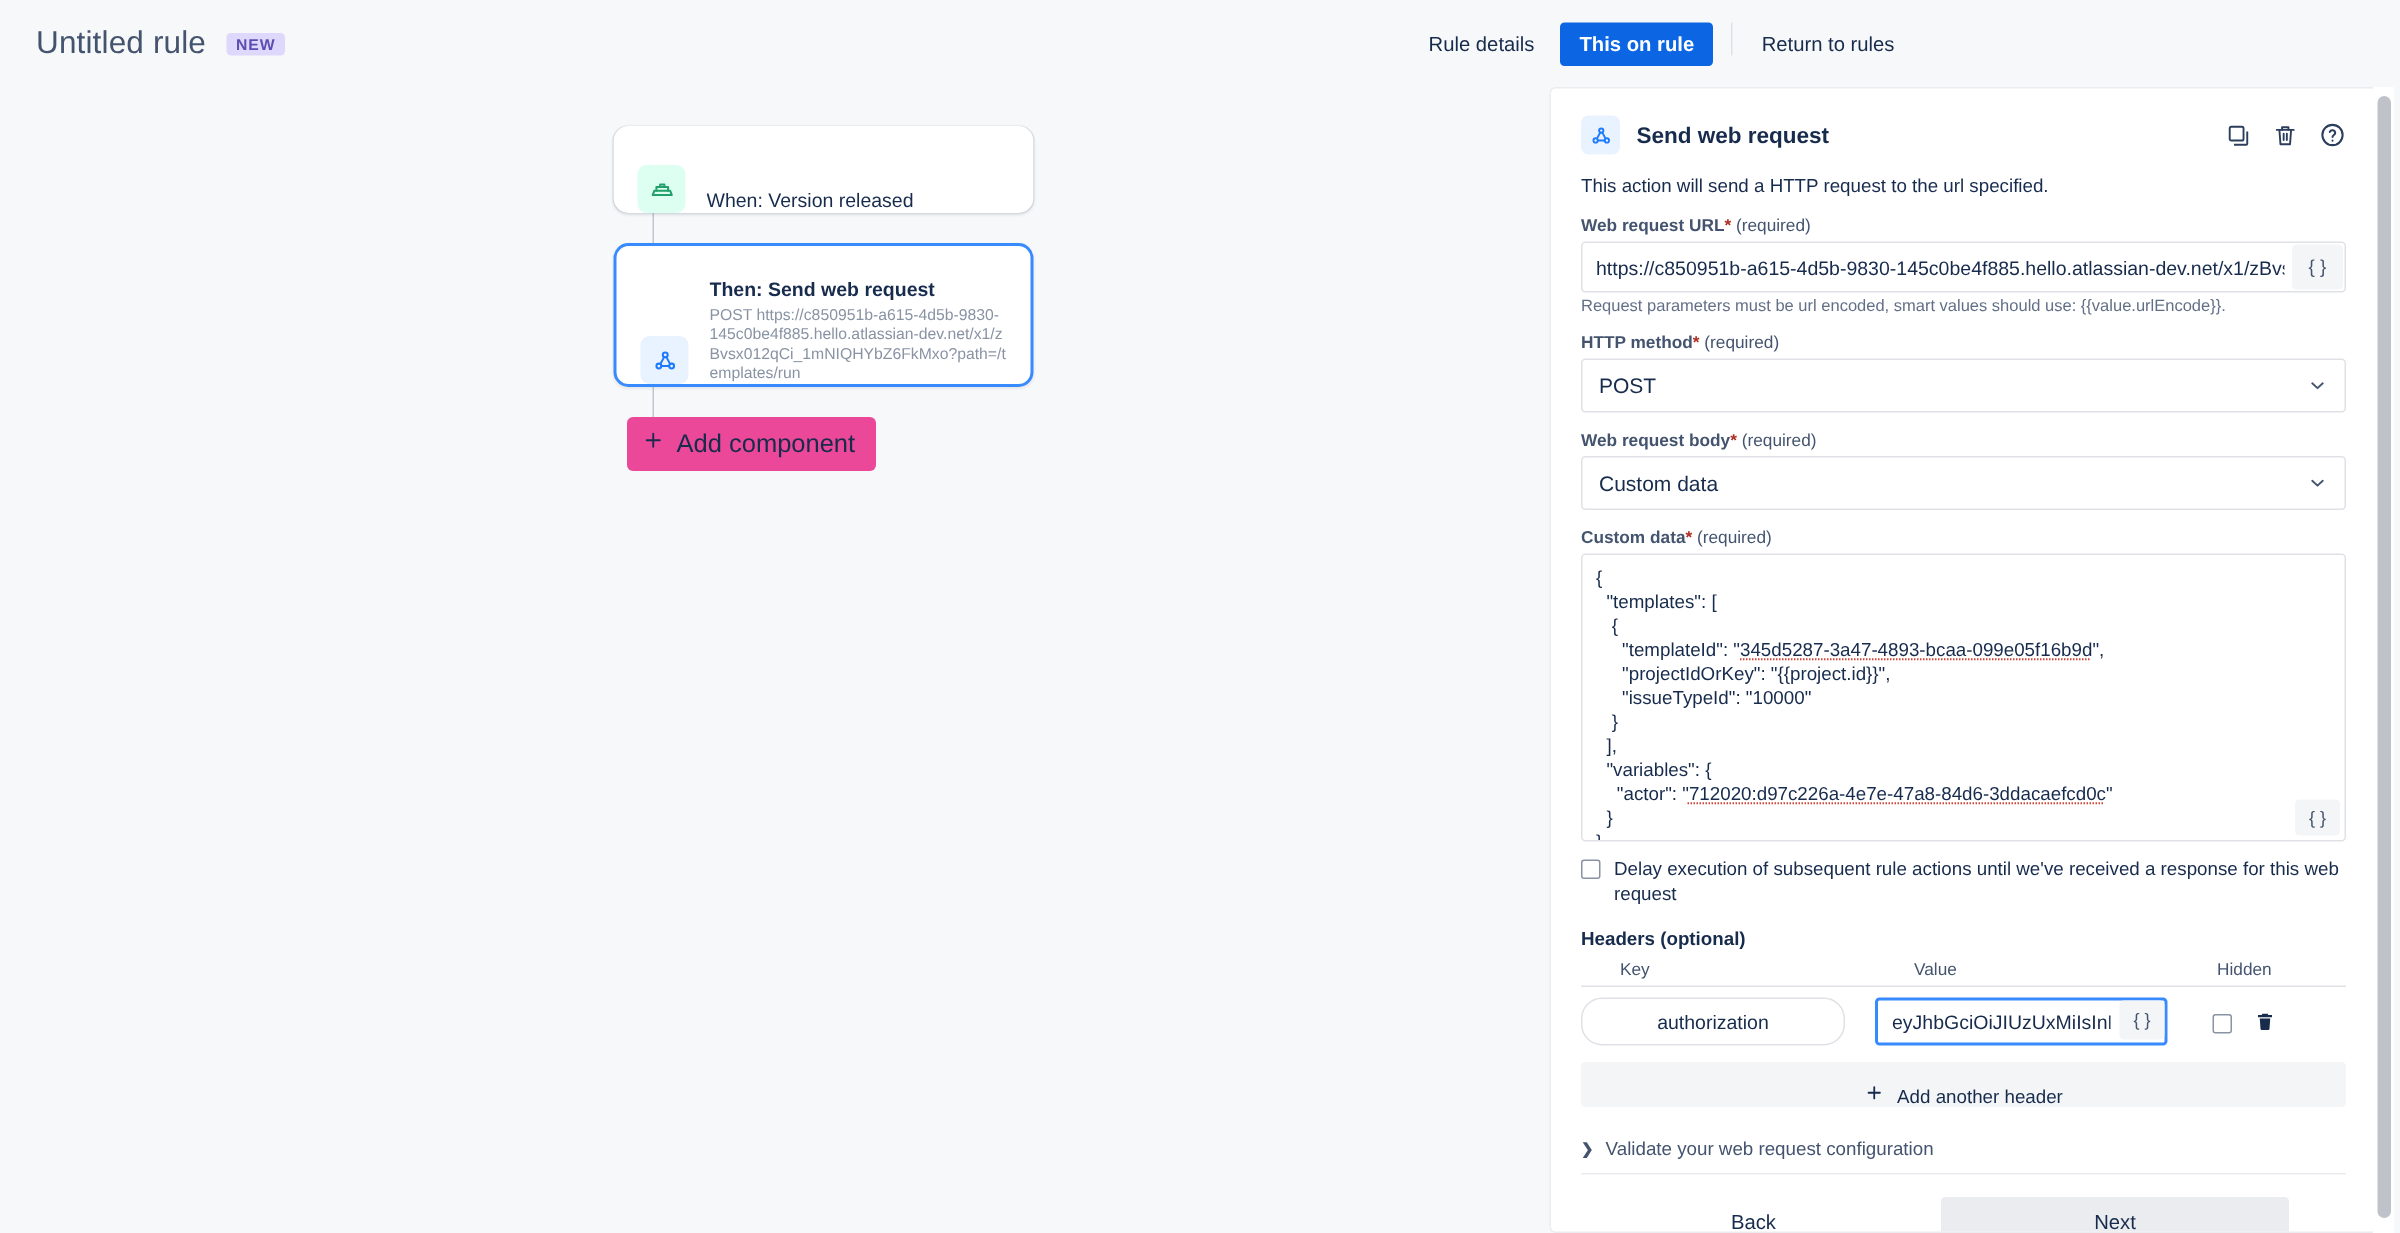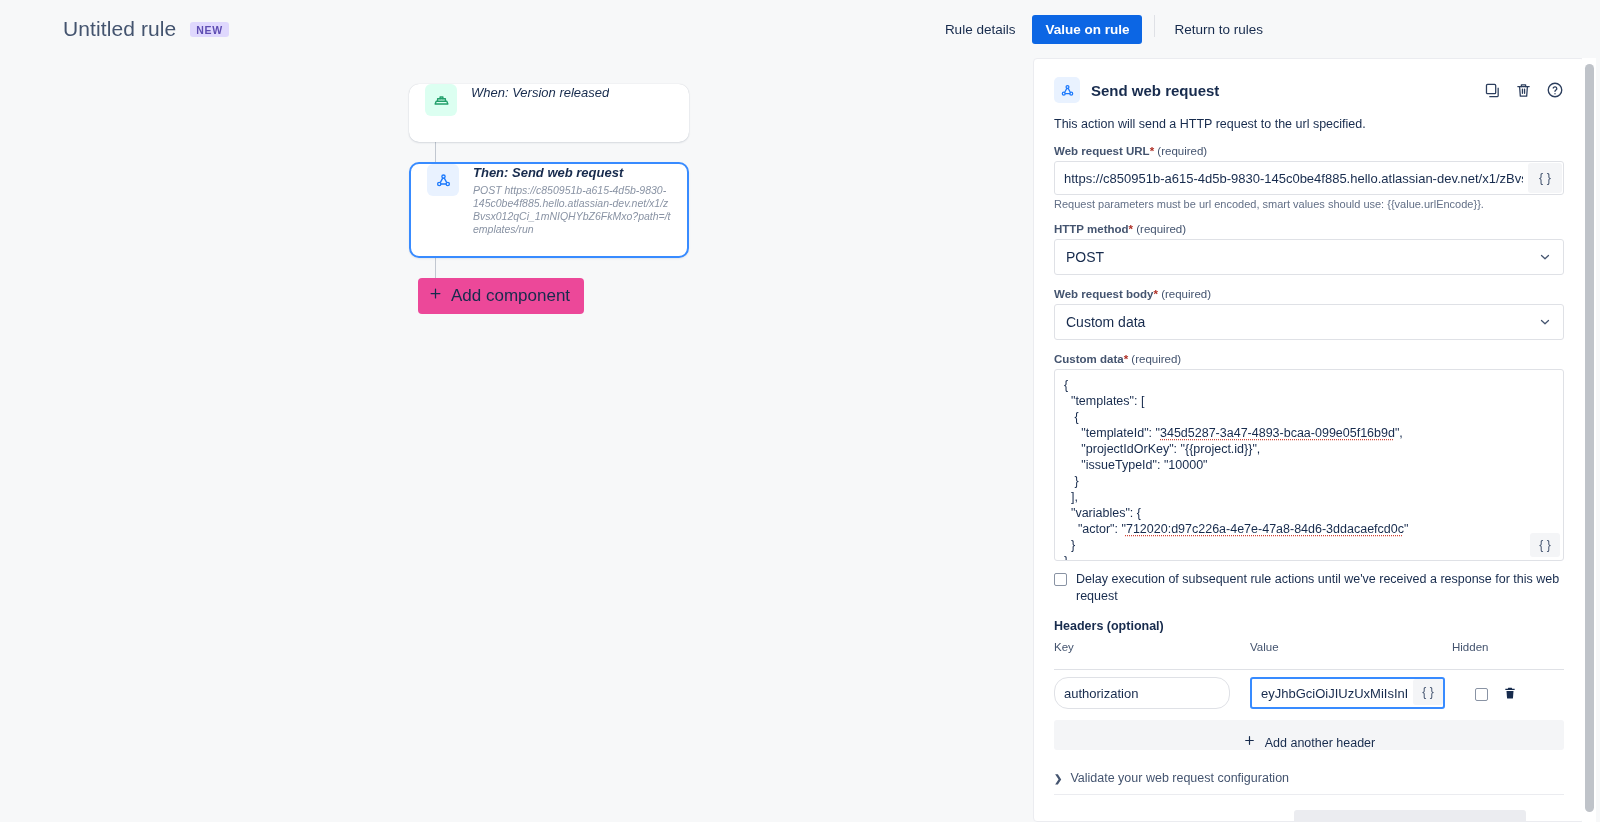--- a/index.html
+++ b/index.html
@@ -8,21 +8,21 @@
     background: #f7f8f9;
     font-family: "Liberation Sans", sans-serif;
     color: #172b4d;
     overflow: hidden;
   }
 
   
   .topbar {
     position: absolute; top: 0; left: 0; width: 1296px; height: 58px;
     background: #f7f8f9;
-    display: flex; align-items: center; padding-left: 39px;
+    display: flex; align-items: center;
   }
   .rule-title {
     margin-left: 24px;
     font-size: 21px; font-weight: 400; color: #44546f; letter-spacing: .1px;
   }
   .new-badge {
     margin-left: 14px;
     font-size: 10.5px; font-weight: 700; letter-spacing: .6px;
     color: #5e4db2; background: #dfd8fd;
     border-radius: 3px; padding: 2px 6px 1px 6px;
@@ -46,23 +46,22 @@
   }
 
   
   .canvas { position: absolute; top: 58px; left: 0; width: 1033px; height: 764px; }
 
   .node {
     position: absolute;
     background: #ffffff;
     border-radius: 10px;
     box-shadow: 0 1px 2px rgba(9,30,66,.12), 0 0 1px rgba(9,30,66,.20);
-    display: flex; align-items: flex-start;
+    display: flex; align-items: flex-end;
     cursor: pointer;
-    font-style: italic;
   }
   .node-trigger {
     left: 409px; top: 26px; width: 280px; height: 58px;
     padding: 0 16px;
   }
   .node-action {
     left: 409px; top: 104px; width: 280px; height: 96px;
     padding: 0 16px;
     border: 2px solid #388bff;
     box-shadow: 0 1px 2px rgba(9,30,66,.08);
@@ -183,32 +182,32 @@
     width: 13px; height: 13px; border: 1px solid #8993a4; border-radius: 2px;
     background: #fff; flex: 0 0 13px; margin-top: 2px; cursor: pointer;
   }
   .checkrow-label { font-size: 12.5px; color: #172b4d; line-height: 17px; }
 
   .section-label { font-size: 12.5px; font-weight: 700; color: #172b4d; margin-bottom: 8px; }
 
   .hdr-table { width: 100%; }
   .hdr-cols {
     display: flex; align-items: flex-end;
-    border-bottom: 1px solid #dfe1e6; padding-bottom: 16px;
+    border-bottom: 1px solid #dfe1e6; padding-bottom: 4px; justify-content: center;
   }
   .hdr-col { font-size: 11.5px; color: #44546f; }
   .c-key { width: 196px; }
   .c-val { width: 202px; }
   .c-hidden { width: 60px; }
 
   .hdr-row { display: flex; align-items: center; padding: 7px 0; }
   .key-input {
     width: 176px; height: 32px; border: 1px solid #dfe1e6; border-radius: 14px;
     padding: 0 9px; font-size: 13px; color: #172b4d; font-family: inherit;
-    background: #fff; outline: none;
+    background: #fff; outline: none; text-align: center;
   }
   .val-wrap { position: relative; width: 195px; margin-left: 20px; }
   .val-input {
     width: 195px; height: 32px;
     border: 2px solid #388bff; border-radius: 3px;
     padding: 0 36px 0 9px; font-size: 13px; color: #172b4d;
     font-family: inherit; background: #fff; outline: none;
   }
   .val-smart {
     position: absolute; right: 2px; top: 2px; height: 26px; width: 30px;
@@ -260,21 +259,21 @@
   }
 </style>
 </head>
 <body>
 
 <div class="topbar">
   <div class="rule-title">Untitled rule</div>
   <div class="new-badge">NEW</div>
   <div class="topbar-right">
     <button class="tb-link">Rule details</button>
-    <button class="tb-primary">Value on rule</button>
+    <button class="tb-primary">This on rule</button>
     <div class="tb-sep"></div>
     <button class="tb-link">Return to rules</button>
   </div>
 </div>
 
 <div class="canvas">
 
   <div class="connector"></div>
   <div class="connector2"></div>
 

